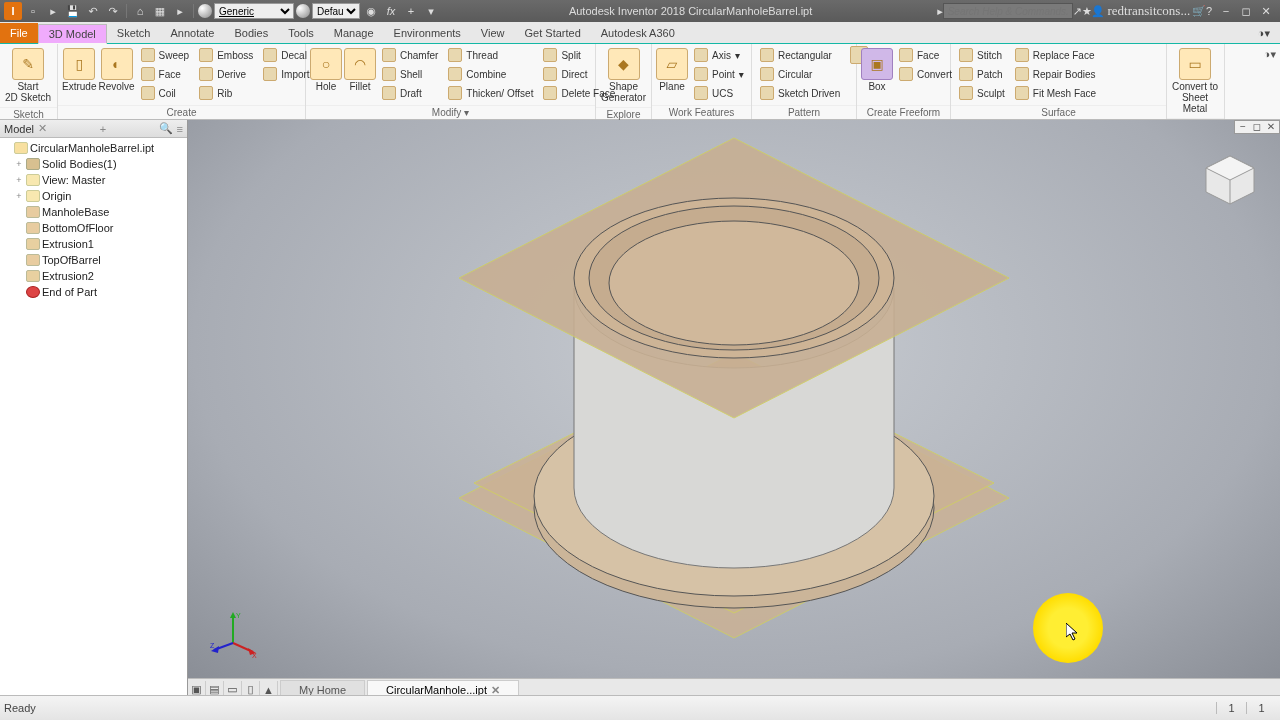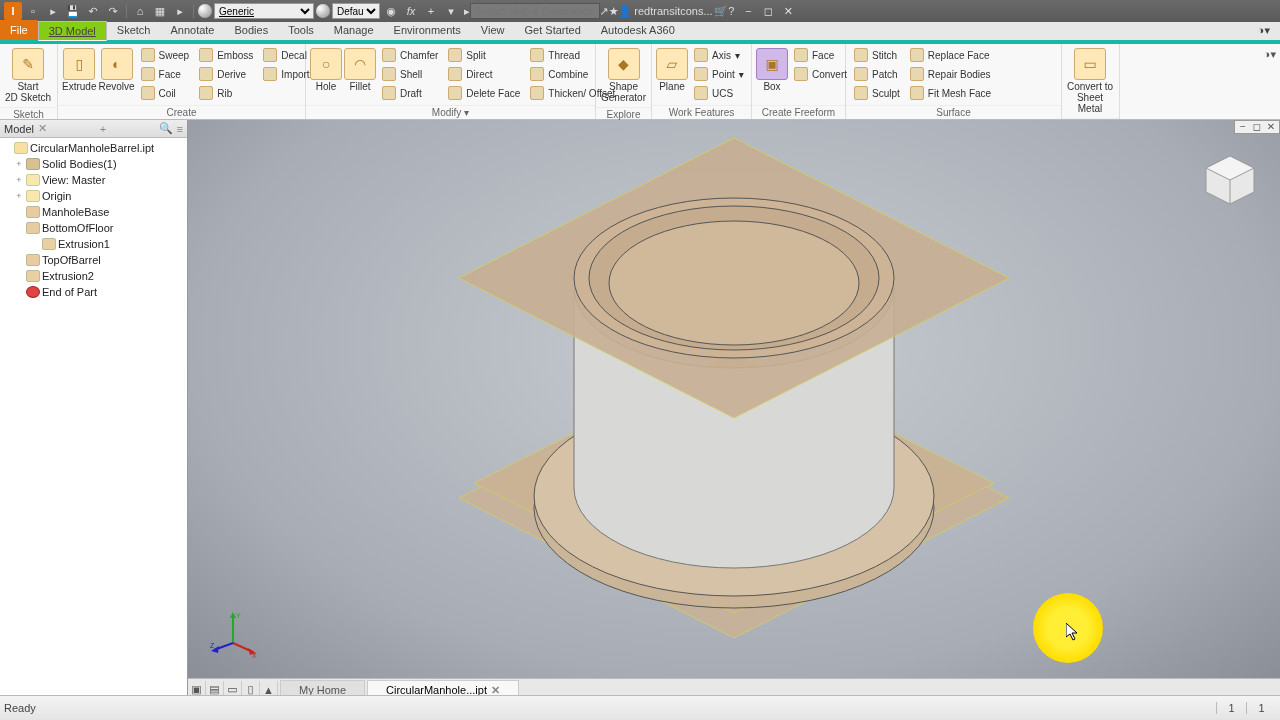--- a/index.html
+++ b/index.html
@@ -10,24 +10,24 @@
 .titlebar .qat { display: flex; align-items: center; gap: 2px; padding: 0 4px; }
 .titlebar .qat .qbtn { width: 18px; height: 18px; display: flex; align-items: center; justify-content: center; color: #ddd; cursor: pointer; border-radius: 2px; }
 .titlebar .qat .qsep { width: 1px; height: 14px; background: #777; margin: 0 2px; }
 .titlebar .qat select { height: 16px; font-size: 10px; background: #eee; border: 1px solid #999; }
 .titlebar .title-center { flex: 1; text-align: center; }
 .titlebar .search { width: 130px; height: 16px; background: #7a7a7a; border: 1px solid #555; color: #ccc; font-size: 10px; padding: 0 4px; font-style: italic; }
 .titlebar .win-btns { display: flex; gap: 4px; padding: 0 6px; }
 .titlebar .win-btn { width: 16px; height: 14px; color: #ddd; text-align: center; cursor: pointer; font-size: 11px; line-height: 14px; }
 
 
-.tabsrow { height: 22px; background: #e8e8e8; display: flex; align-items: flex-end; border-bottom: 4px solid #14b8a6; }
+.tabsrow { height: 22px; background: #e8e8e8; display: flex; align-items: flex-end; border-bottom: 1px solid #14b8a6; }
 .tabsrow .filetab { background: #e2720f; color: #fff; padding: 3px 10px; font-size: 11px; height: 20px; display: flex; align-items: center; }
 .tabsrow .tab { padding: 3px 10px; font-size: 11px; color: #444; height: 20px; display: flex; align-items: center; cursor: pointer; }
-.tabsrow .tab.active { background: #84cc16; border: 1px solid #bbb; border-bottom: 1px solid #f8f8f8; margin-bottom: -1px; text-decoration: underline; }
+.tabsrow .tab.active { background: #f0abfc; border: 1px solid #bbb; border-bottom: 1px solid #f8f8f8; margin-bottom: -1px; }
 .tabsrow .help { margin-left: auto; padding-right: 6px; display:flex; gap:4px; }
 
 
 .ribbon { height: 76px; background: #f8f8f8; display: flex; border-bottom: 1px solid #bbb; }
 .panel { border-right: 1px solid #ddd; display: flex; flex-direction: column; }
 .panel-body { flex: 1; display: flex; align-items: flex-start; padding: 2px 4px; gap: 2px; }
 .panel-label { text-align: center; font-size: 10px; color: #666; padding: 1px 0; border-top: 1px solid #eee; }
 .bigbtn { display: flex; flex-direction: column; align-items: center; justify-content: flex-start; width: 48px; padding: 2px 0; cursor: pointer; font-size: 10px; color: #333; gap: 1px; }
 .bigbtn .ico { width: 32px; height: 32px; background: #ffe8b8; border: 1px solid #ccaa70; border-radius: 3px; display:flex; align-items:center; justify-content:center; color:#aa7720; font-size:14px;}
 .bigbtn .lbl { text-align: center; line-height: 11px; }
@@ -85,34 +85,35 @@
     <span class="qbtn">▸</span>
     <span class="qbtn">💾</span>
     <span class="qbtn">↶</span>
     <span class="qbtn">↷</span>
     <span class="qsep"></span>
     <span class="qbtn">⌂</span>
     <span class="qbtn">▦</span>
     <span class="qbtn">▸</span>
     <span class="qsep"></span>
     <span class="qbtn" style="background:radial-gradient(circle at 30% 30%,#fff,#888);border-radius:50%;width:14px;height:14px;"></span>
-    <select style="width:100px;text-decoration:underline;"><option>Generic</option></select>
+    <select style="width:80px;text-decoration:underline;"><option>Generic</option></select>
     <span class="qbtn" style="background:radial-gradient(circle at 30% 30%,#fff,#888);border-radius:50%;width:14px;height:14px;"></span>
     <select style="width:48px;"><option>Default</option></select>
     <span class="qbtn">◉</span>
     <span class="qbtn" style="font-style:italic;">fx</span>
     <span class="qbtn">+</span>
     <span class="qbtn">▾</span>
   </div>
+  <div class="title-center">Autodesk Inventor 2018   CircularManholeBarrel.ipt</div>
   <span class="qbtn">▸</span>
   <input class="search" placeholder="Search Help &amp; Commands..." style="">
   <span class="qbtn">↗</span>
   <span class="qbtn">★</span>
   <span class="qbtn">👤</span>
-  <span style="font-size:11px;color:#ddd;padding:0 2px;">redtransitcons...</span>
+  <span style="font-size:13px;color:#ddd;padding:0 2px;font-family:Liberation Serif, serif;">redtransitcons...</span>
   <span class="qbtn">🛒</span>
   <span class="qbtn">?</span>
   <div class="win-btns">
     <span class="win-btn">−</span>
     <span class="win-btn">◻</span>
     <span class="win-btn">✕</span>
   </div>
 </div>
 
 <div class="tabsrow">
@@ -218,43 +219,43 @@
             <span>Shell</span>
           </div>
         <div class="smallbtn">
             <span class="sico"></span>
             <span>Draft</span>
           </div>
       </div>
       <div class="smallcol">
         <div class="smallbtn">
             <span class="sico"></span>
+            <span>Thread</span>
+          </div>
+        <div class="smallbtn">
+            <span class="sico"></span>
+            <span>Combine</span>
+          </div>
+        <div class="smallbtn">
+            <span class="sico"></span>
+            <span>Thicken/ Offset</span>
+          </div>
+      </div>
+      <div class="smallcol">
+        <div class="smallbtn">
+            <span class="sico"></span>
             <span>Split</span>
           </div>
         <div class="smallbtn">
             <span class="sico"></span>
             <span>Direct</span>
           </div>
         <div class="smallbtn">
             <span class="sico"></span>
             <span>Delete Face</span>
-          </div>
-      </div>
-      <div class="smallcol">
-        <div class="smallbtn">
-            <span class="sico"></span>
-            <span>Thread</span>
-          </div>
-        <div class="smallbtn">
-            <span class="sico"></span>
-            <span>Combine</span>
-          </div>
-        <div class="smallbtn">
-            <span class="sico"></span>
-            <span>Thicken/ Offset</span>
           </div>
       </div>
     </div>
     <div class="panel-label">Modify ▾</div>
   </div>
 
   <div class="panel" style="width:56px;">
     <div class="panel-body">
       <div class="bigbtn">
           <div class="ico">◆</div>
@@ -276,20 +277,44 @@
         <div class="smallbtn"><span class="sico"></span><span>Point</span>▾</div>
         <div class="smallbtn">
             <span class="sico"></span>
             <span>UCS</span>
           </div>
       </div>
     </div>
     <div class="panel-label">Work Features</div>
   </div>
 
+  <div class="panel" style="width:105px;">
+    <div class="panel-body">
+      <div class="smallcol">
+        <div class="smallbtn">
+            <span class="sico"></span>
+            <span>Rectangular</span>
+          </div>
+        <div class="smallbtn">
+            <span class="sico"></span>
+            <span>Circular</span>
+          </div>
+        <div class="smallbtn">
+            <span class="sico"></span>
+            <span>Sketch Driven</span>
+          </div>
+      </div>
+      <div class="smallcol" style="justify-content:center;">
+        <div class="smallbtn">
+            <span class="sico" style="width:18px;height:18px;"></span>
+          </div>
+      </div>
+    </div>
+    <div class="panel-label">Pattern</div>
+  </div>
 
   <div class="panel" style="width:94px;">
     <div class="panel-body">
       <div class="bigbtn" style="width:36px;">
           <div class="ico" style="background:#d0b8e8;border-color:#a080c0;">▣</div>
           <div class="lbl">Box</div>
         </div>
       <div class="smallcol">
         <div class="smallbtn">
             <span class="sico"></span>
@@ -389,21 +414,21 @@
         <div class="tree-row" style="padding-left: 14px;">
           <span class="tw"></span>
           <span class="ticon ti-plane"></span>
           <span>ManholeBase</span>
         </div>
         <div class="tree-row" style="padding-left: 14px;">
           <span class="tw"></span>
           <span class="ticon ti-plane"></span>
           <span>BottomOfFloor</span>
         </div>
-        <div class="tree-row" style="padding-left: 30px;">
+        <div class="tree-row" style="padding-left: 14px;">
           <span class="tw"></span>
           <span class="ticon ti-ext"></span>
           <span>Extrusion1</span>
         </div>
         <div class="tree-row" style="padding-left: 14px;">
           <span class="tw"></span>
           <span class="ticon ti-plane"></span>
           <span>TopOfBarrel</span>
         </div>
         <div class="tree-row" style="padding-left: 14px;">

